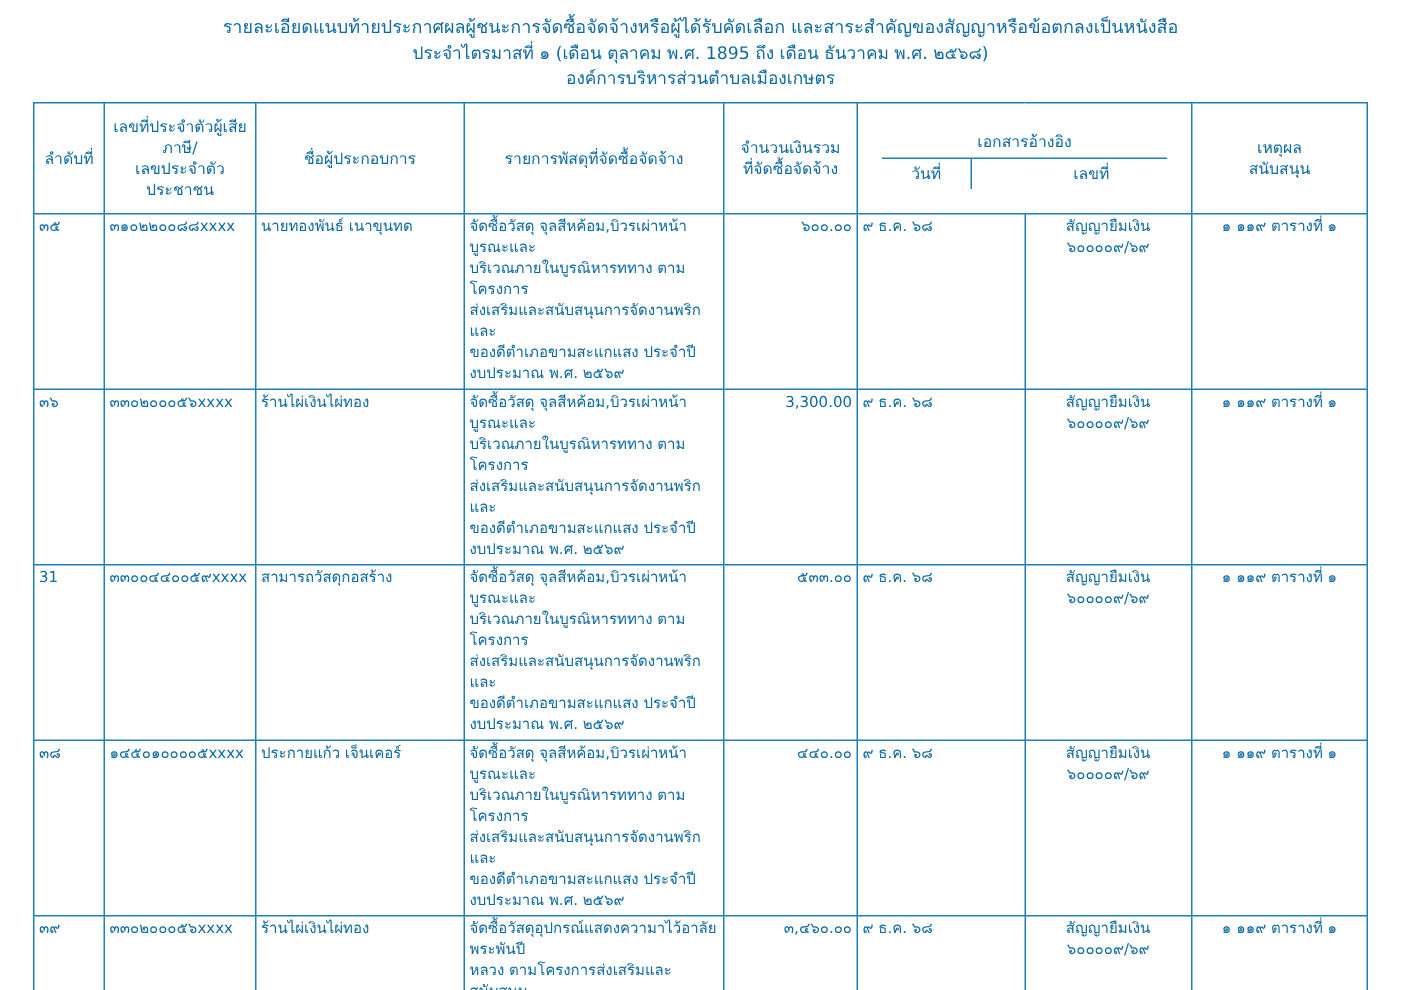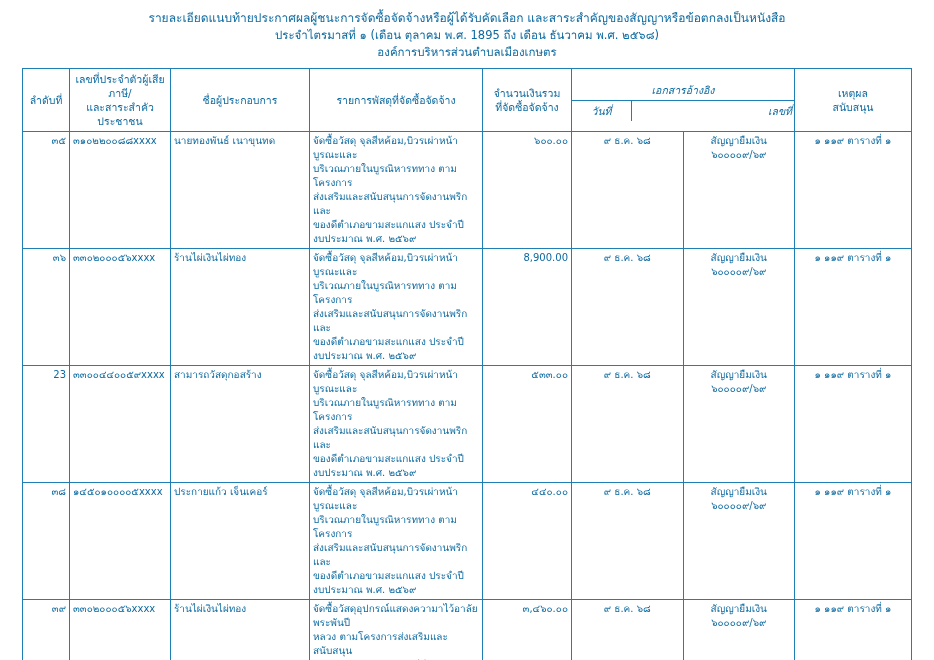--- a/index.html
+++ b/index.html
@@ -46,76 +46,76 @@
     line-height: 14px;
   }
   table.main thead th {
     text-align: center;
     vertical-align: middle;
     font-weight: normal;
     font-size: 10.5px;
     line-height: 14px;
     padding: 3px 2px;
   }
-  .c-no      { width: 42px;  text-align: right; }
+  .c-no      { width: 42px;  text-align: left; }
   .c-taxid   { width: 96px;  text-align: left; margin-top: 20px; }
   .c-name    { width: 134px; text-align: left; }
   .c-desc    { width: 168px; text-align: left; }
   .c-amount  { width: 84px;  text-align: right; padding-right: 6px; }
-  .c-date    { width: 60px;  text-align: center; }
+  .c-date    { width: 60px;  text-align: left; }
   .c-docno   { width: 126px; text-align: center; }
   .c-reason  { width: 112px; text-align: center; }
 
   td.c-no, td.c-date { vertical-align: top; }
   td.c-taxid { text-align: left; }
   td.c-amount { text-align: right; }
   td.c-docno { text-align: center; }
   td.c-reason { text-align: center; }
 
   .cell-lines span { display: block; }
-  .hdr-sub-wrap { padding: 0 !important; font-style: italic; }
+  .hdr-sub-wrap { padding: 16px !important; }
   .hdr-top {
     display: block;
     text-align: center;
     border-bottom: 1px solid #1d7fb5;
     padding: 3px 2px;
     line-height: 14px;
   }
   .hdr-bottom {
     display: flex;
     gap: 29px;
   }
   .hdr-bottom > div {
     text-align: center;
     padding: 3px 2px;
     line-height: 14px;
     font-size: 10.5px;
   }
   .hdr-bottom .hb-date { width: 60px; border-right: 1px solid #1d7fb5; box-sizing: border-box; }
-  .hdr-bottom .hb-no { flex: 1; box-sizing: border-box; text-align: right; }
+  .hdr-bottom .hb-no { flex: 1; box-sizing: border-box; }
   .two-line span { display: block; }
 </style>
 </head>
 <body>
 
 <div class="page">
 
   <div class="doc-header">
     <div class="line line1">รายละเอียดแนบท้ายประกาศผลผู้ชนะการจัดซื้อจัดจ้างหรือผู้ได้รับคัดเลือก และสาระสำคัญของสัญญาหรือข้อตกลงเป็นหนังสือ</div>
     <div class="line line2">ประจำไตรมาสที่ ๑ (เดือน ตุลาคม พ.ศ. 1895 ถึง เดือน ธันวาคม พ.ศ. ๒๕๖๘)</div>
     <div class="line line3">องค์การบริหารส่วนตำบลเมืองเกษตร</div>
   </div>
 
   <table class="main">
     <thead>
       <tr>
         <th class="c-no" rowspan="2">ลำดับที่</th>
         <th class="c-taxid two-line" rowspan="2">
           <span>เลขที่ประจำตัวผู้เสียภาษี/</span>
-          <span>และสาระสำคัวประชาชน</span>
+          <span>เลขประจำตัวประชาชน</span>
         </th>
         <th class="c-name" rowspan="2">ชื่อผู้ประกอบการ</th>
         <th class="c-desc" rowspan="2">รายการพัสดุที่จัดซื้อจัดจ้าง</th>
         <th class="c-amount two-line" rowspan="2">
           <span>จำนวนเงินรวม</span>
           <span>ที่จัดซื้อจัดจ้าง</span>
         </th>
         <th class="hdr-sub-wrap" colspan="2">
           <span class="hdr-top">เอกสารอ้างอิง</span>
           <span class="hdr-bottom">
@@ -151,27 +151,27 @@
           <td class="c-no">๓๖</td>
           <td class="c-taxid">๓๓๐๒๐๐๐๕๖xxxx</td>
           <td class="c-name">ร้านไผ่เงินไผ่ทอง</td>
           <td class="c-desc cell-lines">
             <span>จัดซื้อวัสดุ จุลสีหค้อม,บิวรเผ่าหน้าบูรณะและ</span>
             <span>บริเวณภายในบูรณิหารททาง ตามโครงการ</span>
             <span>ส่งเสริมและสนับสนุนการจัดงานพริกและ</span>
             <span>ของดีตำเภอขามสะแกแสง ประจำปี</span>
             <span>งบประมาณ พ.ศ. ๒๕๖๙</span>
           </td>
-          <td class="c-amount">8,900.00</td>
-          <td class="c-date">๙ ธ.ค. ๖๘</td>
-          <td class="c-docno">สัญญายืมเงิน ๖๐๐๐๐๙/๖๙</td>
-          <td class="c-reason">๑ ๑๑๙ ตารางที่ ๑</td>
-        </tr>
-        <tr>
-          <td class="c-no">23</td>
+          <td class="c-amount">3,300.00</td>
+          <td class="c-date">๙ ธ.ค. ๖๘</td>
+          <td class="c-docno">สัญญายืมเงิน ๖๐๐๐๐๙/๖๙</td>
+          <td class="c-reason">๑ ๑๑๙ ตารางที่ ๑</td>
+        </tr>
+        <tr>
+          <td class="c-no">31</td>
           <td class="c-taxid">๓๓๐๐๔๔๐๐๕๙xxxx</td>
           <td class="c-name">สามารถวัสดุกอสร้าง</td>
           <td class="c-desc cell-lines">
             <span>จัดซื้อวัสดุ จุลสีหค้อม,บิวรเผ่าหน้าบูรณะและ</span>
             <span>บริเวณภายในบูรณิหารททาง ตามโครงการ</span>
             <span>ส่งเสริมและสนับสนุนการจัดงานพริกและ</span>
             <span>ของดีตำเภอขามสะแกแสง ประจำปี</span>
             <span>งบประมาณ พ.ศ. ๒๕๖๙</span>
           </td>
           <td class="c-amount">๕๓๓.๐๐</td>

